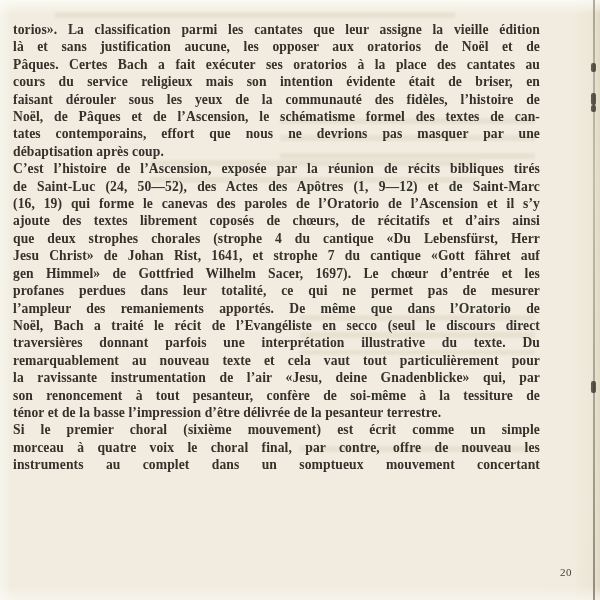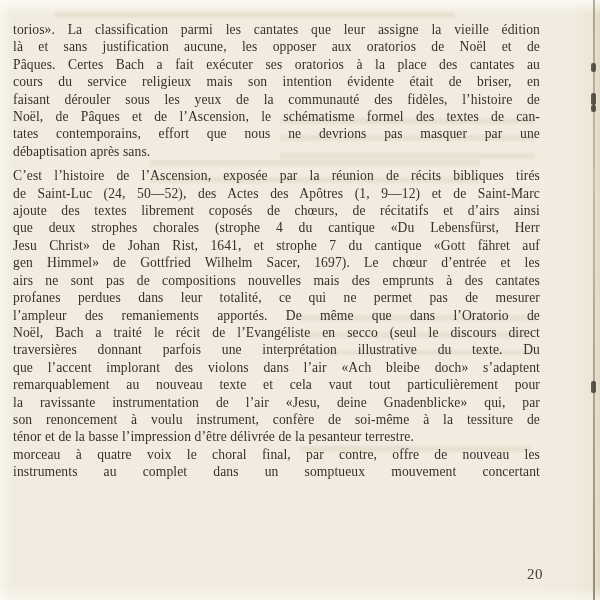--- a/index.html
+++ b/index.html
@@ -16,27 +16,27 @@
       radial-gradient(135% 115% at 45% 45%, #f1ecdf 55%, #ebe5d4 100%);
     font-family:"Liberation Serif","DejaVu Serif",serif;
     color:#35312b;
   }
 
   .textcol{
     position:absolute;left:13px;top:21px;width:527px;
     font-size:13.6px;line-height:17.4px;letter-spacing:.1px;
   }
   .para{margin:0;}
-  .para.gap{margin-top:7px;}
-  .line{text-align:justify;text-align-last:justify;}
+  .para.gap{}
+  .line{text-align:justify;text-align-last:justify;font-weight:bold;}
   .line.last-left{text-align-last:left;}
 
   .pagenum{
-    position:absolute;left:527px;top:566px;
-    font-size:15px;letter-spacing:.5px;color:#45413a;
+    position:absolute;left:560px;top:566px;
+    font-size:11px;letter-spacing:.5px;color:#45413a;
   }
 
   
   .edge-line{
     position:absolute;left:593px;top:0;width:2px;height:600px;
     background:linear-gradient(180deg,
       rgba(110,101,87,.50) 0%, rgba(110,101,87,.32) 30%,
       rgba(110,101,87,.48) 60%, rgba(96,87,72,.62) 100%);
   }
   .speck{position:absolute;left:591px;width:5px;border-radius:2px;background:#3a352c;opacity:.8;}
@@ -72,41 +72,41 @@
 
   <div class="textcol">
       <div class="para">
         <div class="line">torios». La classification parmi les cantates que leur assigne la vieille édition</div>
         <div class="line">là et sans justification aucune, les opposer aux oratorios de Noël et de</div>
         <div class="line">Pâques. Certes Bach a fait exécuter ses oratorios à la place des cantates au</div>
         <div class="line">cours du service religieux mais son intention évidente était de briser, en</div>
         <div class="line">faisant dérouler sous les yeux de la communauté des fidèles, l’histoire de</div>
         <div class="line">Noël, de Pâques et de l’Ascension, le schématisme formel des textes de can-</div>
         <div class="line">tates contemporains, effort que nous ne devrions pas masquer par une</div>
-        <div class="line last-left">débaptisation après sans.</div>
+        <div class="line last-left">débaptisation après coup.</div>
       </div>
       <div class="para gap">
         <div class="line">C’est l’histoire de l’Ascension, exposée par la réunion de récits bibliques tirés</div>
         <div class="line">de Saint-Luc (24, 50—52), des Actes des Apôtres (1, 9—12) et de Saint-Marc</div>
+        <div class="line">(16, 19) qui forme le canevas des paroles de l’Oratorio de l’Ascension et il s’y</div>
         <div class="line">ajoute des textes librement coposés de chœurs, de récitatifs et d’airs ainsi</div>
         <div class="line">que deux strophes chorales (strophe 4 du cantique «Du Lebensfürst, Herr</div>
         <div class="line">Jesu Christ» de Johan Rist, 1641, et strophe 7 du cantique «Gott fähret auf</div>
         <div class="line">gen Himmel» de Gottfried Wilhelm Sacer, 1697). Le chœur d’entrée et les</div>
-        <div class="line">airs ne sont pas de compositions nouvelles mais des emprunts à des cantates</div>
         <div class="line">profanes perdues dans leur totalité, ce qui ne permet pas de mesurer</div>
         <div class="line">l’ampleur des remaniements apportés. De même que dans l’Oratorio de</div>
         <div class="line">Noël, Bach a traité le récit de l’Evangéliste en secco (seul le discours direct</div>
         <div class="line">traversières donnant parfois une interprétation illustrative du texte. Du</div>
-        <div class="line">que l’accent implorant des violons dans l’air «Ach bleibe doch» s’adaptent</div>
         <div class="line">remarquablement au nouveau texte et cela vaut tout particulièrement pour</div>
         <div class="line">la ravissante instrumentation de l’air «Jesu, deine Gnadenblicke» qui, par</div>
-        <div class="line">son renoncement à voulu instrument, confère de soi-même à la tessiture de</div>
+        <div class="line">son renoncement à tout pesanteur, confère de soi-même à la tessiture de</div>
         <div class="line last-left">ténor et de la basse l’impression d’être délivrée de la pesanteur terrestre.</div>
       </div>
       <div class="para">
+        <div class="line">Si le premier choral (sixième mouvement) est écrit comme un simple</div>
         <div class="line">morceau à quatre voix le choral final, par contre, offre de nouveau les</div>
         <div class="line">instruments au complet dans un somptueux mouvement concertant</div>
       </div>
     </div>
 
   <div class="pagenum">20</div>
 
   <div class="edge-line"></div>
   <div class="speck s1"></div>
   <div class="speck s2"></div>

